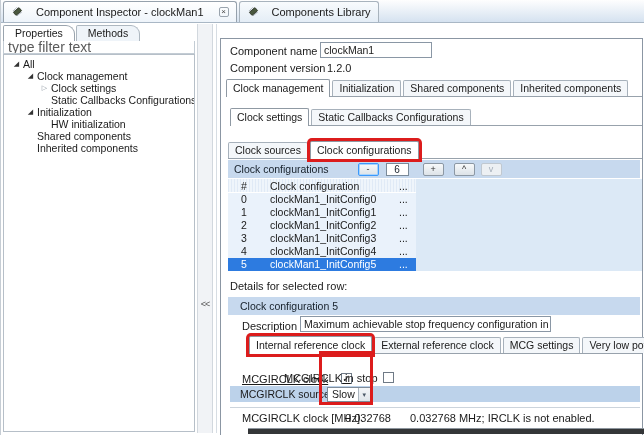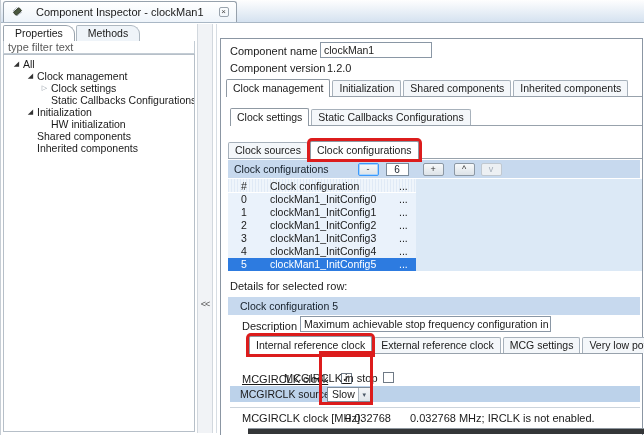--- a/index.html
+++ b/index.html
@@ -19,21 +19,21 @@
   .eclose { display:inline-block; width:10px; height:10px; border:1px solid #9aa4ae; border-radius:2px;
             font-size:8px; line-height:8px; text-align:center; color:#444; margin-left:3px; }
 
   
   .lpanel { position:absolute; left:2px; top:24px; width:192px; height:409px; }
   .lptabs { position:absolute; left:0; top:0; height:17px; display:flex; align-items:flex-end; }
   .lptab { height:16px; line-height:15px; padding:0 11px; font-size:10.5px;
            border:1px solid #9aa4ae; border-bottom:none; border-radius:2px 9px 0 0; background:#fff; }
   .lptab.inactive { background:#eff4f9; border-color:#adb7c0; margin-left:1px; }
   .lpfilter { position:absolute; left:0; top:17px; width:192px; height:13px; border:1px solid #c3ccd4;
-              border-top:none; font-family:"Liberation Sans",sans-serif; font-size:11px; color:#555;
+              border-top:none; font-family:"Liberation Sans",sans-serif; font-size:14px; color:#555;
               padding:0 4px; outline:none; }
   .lpfilter::placeholder { color:#5a5a5a; opacity:1; }
   .tree { position:absolute; left:0; top:30px; width:192px; height:378px; border:1px solid #b6bfc8;
           background:#fff; padding-top:3px; overflow:hidden; }
   .titem { height:12px; line-height:12px; font-size:10.5px; white-space:nowrap; display:flex; align-items:center; }
   .tarrow { display:inline-block; width:13px; font-size:7px; color:#333; text-align:center; flex:none; }
   .tarrow.hollow { color:#8a949e; }
 
   
   .sash { position:absolute; left:196px; top:24px; width:16px; height:409px; background:#f1f3f6;
@@ -109,20 +109,36 @@
                 <line x1="7" y1="2.8" x2="7" y2="10.2"></line>
                 <line x1="8.5" y1="2.8" x2="8.5" y2="10.2"></line>
               </g>
               <rect x="2.8" y="4.4" width="7.4" height="4.2" rx="0.5" fill="#49573e" stroke="#262d20" stroke-width="0.7"></rect>
             </g>
           </svg>
       </span>
       <span>Component Inspector - clockMan1</span>
       <span class="eclose">×</span>
     </div>
+    <div class="etab inactive">
+      <span>
+        <svg width="13" height="13" viewBox="0 0 13 13">
+            <g transform="rotate(-40 6.5 6.5)">
+              <g stroke="#8a929b" stroke-width="0.8">
+                <line x1="4" y1="2.8" x2="4" y2="10.2"></line>
+                <line x1="5.5" y1="2.8" x2="5.5" y2="10.2"></line>
+                <line x1="7" y1="2.8" x2="7" y2="10.2"></line>
+                <line x1="8.5" y1="2.8" x2="8.5" y2="10.2"></line>
+              </g>
+              <rect x="2.8" y="4.4" width="7.4" height="4.2" rx="0.5" fill="#49573e" stroke="#262d20" stroke-width="0.7"></rect>
+            </g>
+          </svg>
+      </span>
+      <span>Components Library</span>
+    </div>
   </div>
 
   <div class="lpanel">
     <div class="lptabs">
       <div class="lptab">Properties</div>
       <div class="lptab inactive">Methods</div>
     </div>
     <input class="lpfilter" placeholder="type filter text" style="">
     <div class="tree">
       <div class="titem" style="padding-left:6px">

